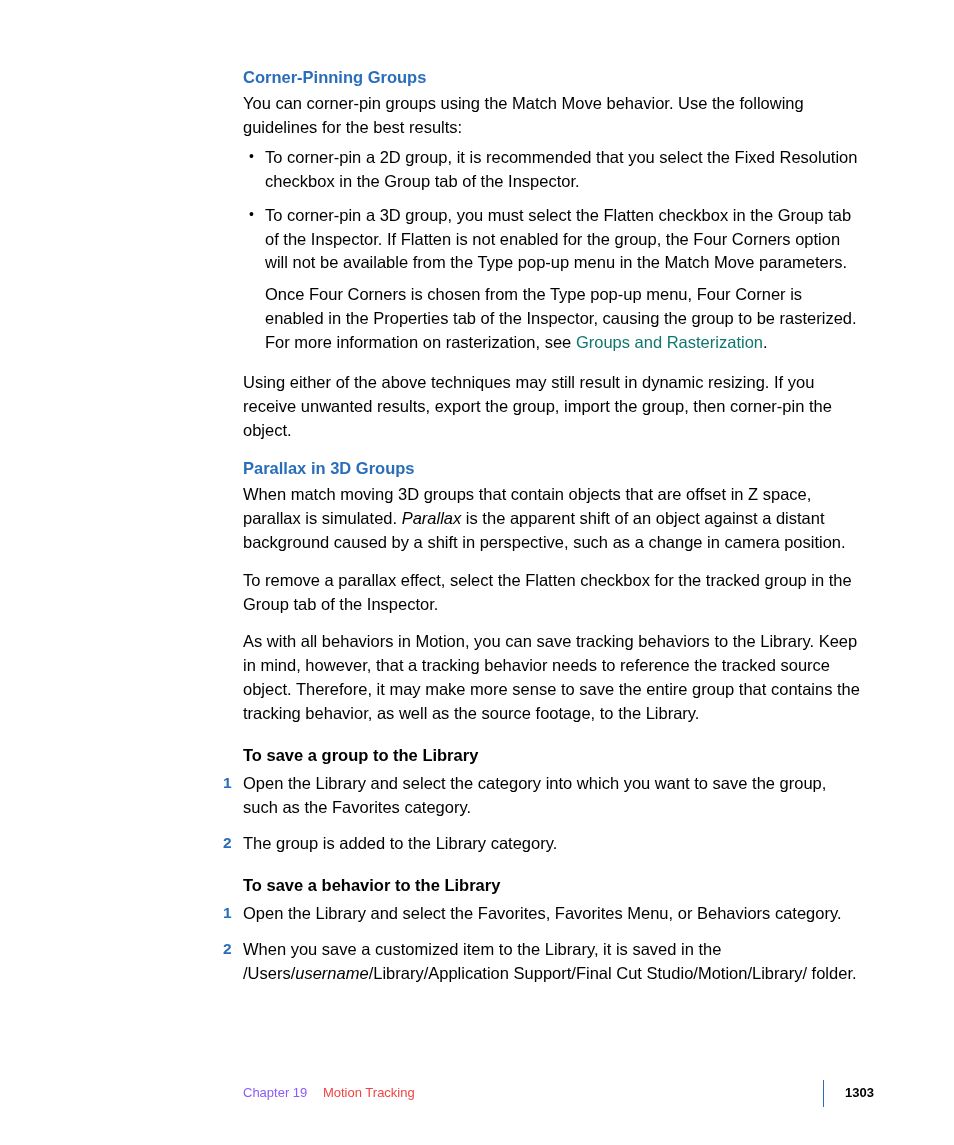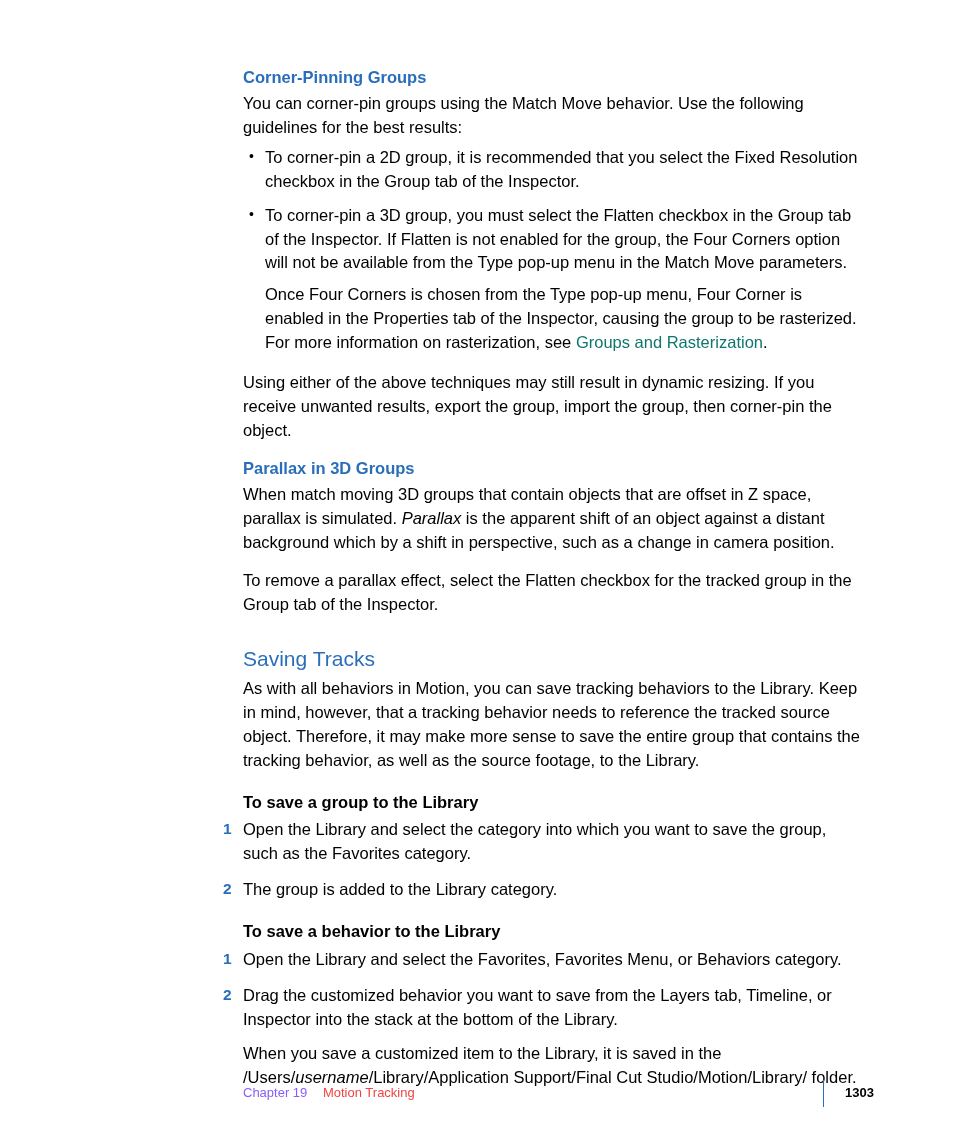--- a/index.html
+++ b/index.html
@@ -111,25 +111,24 @@
       <div class="sub-p">
         <span>Once Four Corners is chosen from the Type pop-up menu, Four Corner is enabled in the Properties tab of the Inspector, causing the group to be rasterized. For more information on rasterization, see </span><span class="link">Groups and Rasterization</span><span>.</span>
       </div>
     </li>
   </ul>
 
   <p>Using either of the above techniques may still result in dynamic resizing. If you receive unwanted results, export the group, import the group, then corner-pin the object.</p>
 
   <div class="h-blue">Parallax in 3D Groups</div>
   <p>
-    <span>When match moving 3D groups that contain objects that are offset in Z space, parallax is simulated. </span><span class="italic">Parallax</span><span> is the apparent shift of an object against a distant background which by a shift in perspective, such as a change in camera position.</span>
+    <span>When match moving 3D groups that contain objects that are offset in Z space, parallax is simulated. </span><span class="italic">Parallax</span><span> is the apparent shift of an object against a distant background caused by a shift in perspective, such as a change in camera position.</span>
   </p>
   <p>To remove a parallax effect, select the Flatten checkbox for the tracked group in the Group tab of the Inspector.</p>
 
-  <div class="h2-blue">Saving Tracks</div>
   <p>As with all behaviors in Motion, you can save tracking behaviors to the Library. Keep in mind, however, that a tracking behavior needs to reference the tracked source object. Therefore, it may make more sense to save the entire group that contains the tracking behavior, as well as the source footage, to the Library.</p>
 
   <div class="h-black">To save a group to the Library</div>
   <ol class="num-list">
     <li>
       <span class="num">1</span>
       <span class="li-body">Open the Library and select the category into which you want to save the group, such as the Favorites category.</span>
     </li>
     <li>
       <span class="num">2</span>
@@ -138,21 +137,20 @@
   </ol>
 
   <div class="h-black">To save a behavior to the Library</div>
   <ol class="num-list">
     <li>
       <span class="num">1</span>
       <span class="li-body">Open the Library and select the Favorites, Favorites Menu, or Behaviors category.</span>
     </li>
     <li>
       <span class="num">2</span>
-      <span class="li-body">Drag the customized behavior you want to save from the Layers tab, Timeline, or Inspector into the stack at the bottom of the Library.</span>
       <span class="li-follow">
         <span>When you save a customized item to the Library, it is saved in the /Users/</span><span class="italic">username</span><span>/Library/Application Support/Final Cut Studio/Motion/Library/ folder.</span>
       </span>
     </li>
   </ol>
 
 </div>
 
 <div class="footer">
   <div class="vline"></div>

